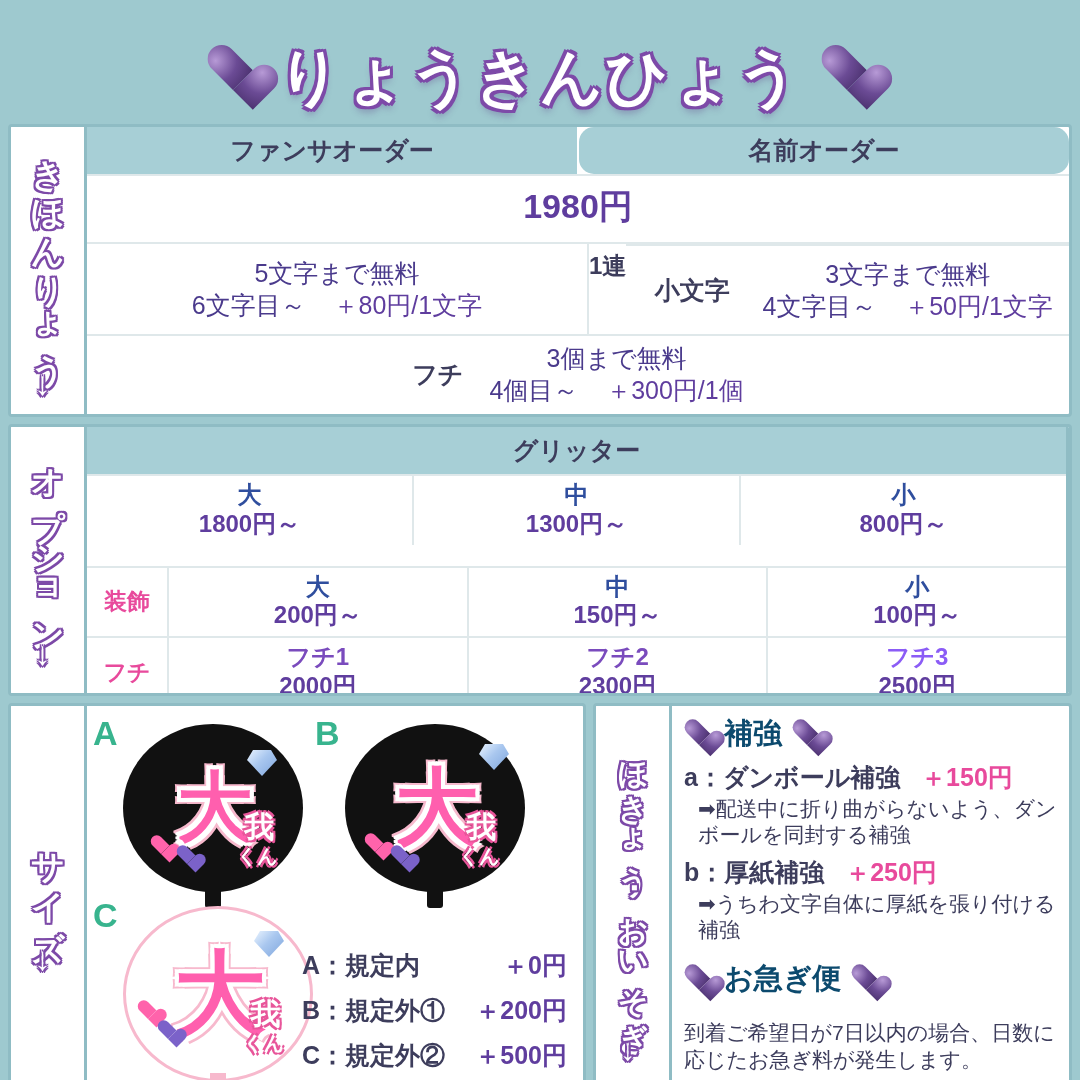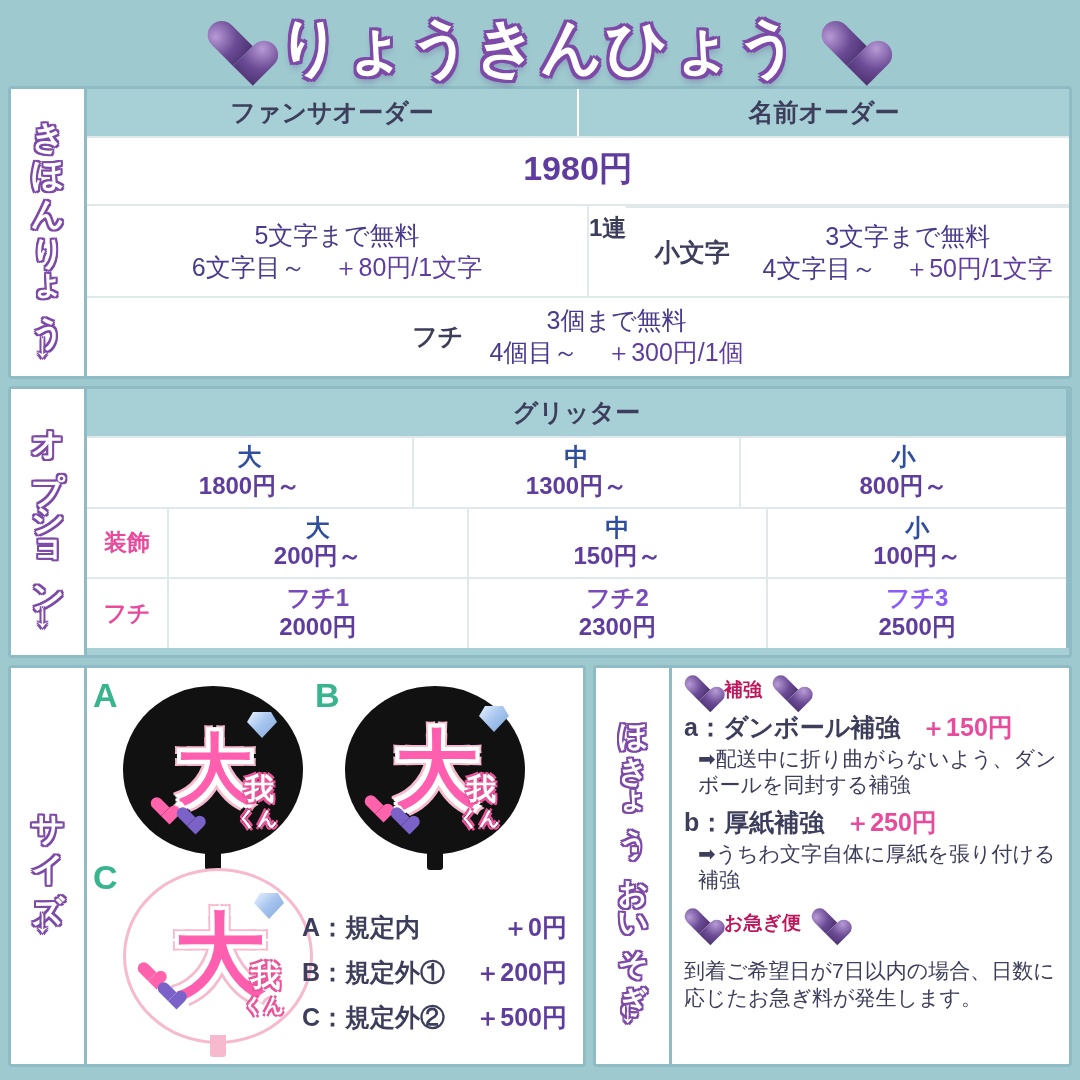--- a/index.html
+++ b/index.html
@@ -8,22 +8,23 @@
     width:1080px; height:1080px;
     background:#9ec9cf;
     font-family:"Liberation Sans", sans-serif;
     overflow:hidden;
   }
   .page { position:relative; width:1080px; height:1080px; padding:8px; }
 
   
   .header {
     height:78px;
-    display:flex; align-items:center; justify-content:center;
+    display:flex; align-items:flex-start; justify-content:center;
     gap:18px;
+    margin-top:38px;
   }
   .title {
     font-size:62px;
     font-weight:bold;
     color:#ffffff;
     letter-spacing:2px;
     -webkit-text-stroke:0px;
     text-shadow:
        3px 0 0 #7d4aa8, -3px 0 0 #7d4aa8, 0 3px 0 #7d4aa8, 0 -3px 0 #7d4aa8,
        3px 3px 0 #7d4aa8, -3px 3px 0 #7d4aa8, 3px -3px 0 #7d4aa8, -3px -3px 0 #7d4aa8,
@@ -68,21 +69,21 @@
   }
   .blockbody { flex:1; display:flex; flex-direction:column; }
 
   .hdrrow { display:flex; }
   .hdrcell {
     flex:1; background:#a7cfd6;
     color:#3d3d5c; font-weight:bold; font-size:25px;
     text-align:center; padding:7px 0;
     border-right:2px solid #ffffff;
   }
-  .hdrcell:last-child { border-right:none; }
+  .hdrcell:last-child { border-right:none;border-radius:15px; }
 
   .money { color:#5f3d9e; font-weight:bold; }
 
   
   .b1row { display:flex; border-top:2px solid #dfe8ea; }
   .b1full {
     width:100%; text-align:center; padding:8px 0 12px;
     font-size:34px;
   }
   .cellL, .cellR { flex:1; padding:8px 10px; }
@@ -191,21 +192,21 @@
 
   .rein-block {
     flex:1; background:#fff; border:3px solid #8fbcc4; border-radius:4px;
     display:flex; overflow:hidden;
   }
   .rein-body { flex:1; padding:8px 10px 6px 12px; }
   .rein-title {
     display:flex; align-items:center; gap:10px; margin-bottom:4px;
   }
   .rein-title .txt {
-    font-size:19px; font-weight:bold; color:#be185d;
+    font-size:29px; font-weight:bold; color:#0c4a6e;
   }
   .sheart { width:30px; height:28px; position:relative; display:inline-block; }
   .sheart::before, .sheart::after {
     content:""; position:absolute; top:0; width:16px; height:25px; border-radius:16px 16px 0 0;
     background:radial-gradient(circle at 30% 25%, #b79ad6 0%, #6b4b95 55%, #4c3270 100%);
   }
   .sheart::before { left:15px; transform:rotate(-45deg); transform-origin:0 100%; }
   .sheart::after  { left:15px; transform:rotate(45deg);  transform-origin:0 100%; }
   .rein-item { font-size:25px; font-weight:bold; color:#3d3d5c; margin:7px 0 2px; }
   .rein-item .p { color:#e84a9c; }
@@ -297,21 +298,21 @@
           </div>
           <div class="opt-cell">
             <div class="t blue">中</div>
             <div class="v">1300円～</div>
           </div>
           <div class="opt-cell">
             <div class="t blue">小</div>
             <div class="v">800円～</div>
           </div>
         </div>
-        <div class="opt-row" style="flex:1;">
+        <div class="opt-row" style="flex:1;margin-top:21px;">
           <div class="opt-rowlabel">装飾</div>
           <div class="opt-cell">
             <div class="t blue">大</div>
             <div class="v">200円～</div>
           </div>
           <div class="opt-cell">
             <div class="t blue">中</div>
             <div class="v">150円～</div>
           </div>
           <div class="opt-cell">

